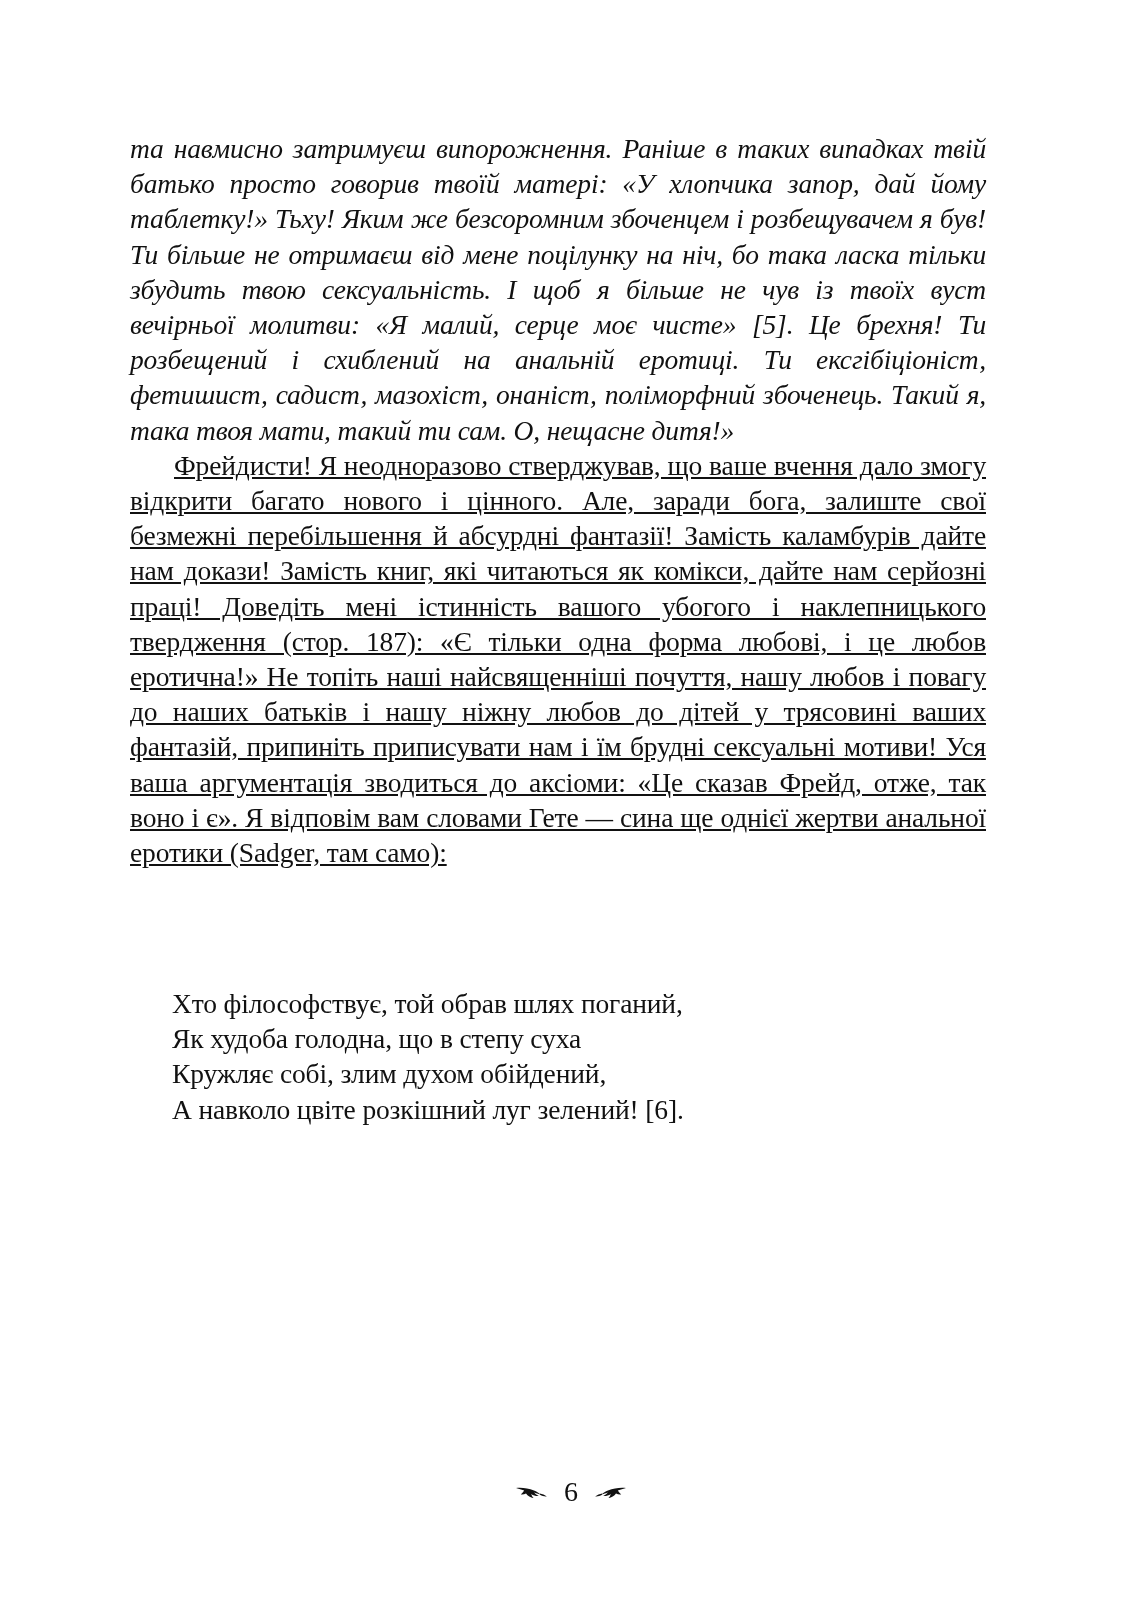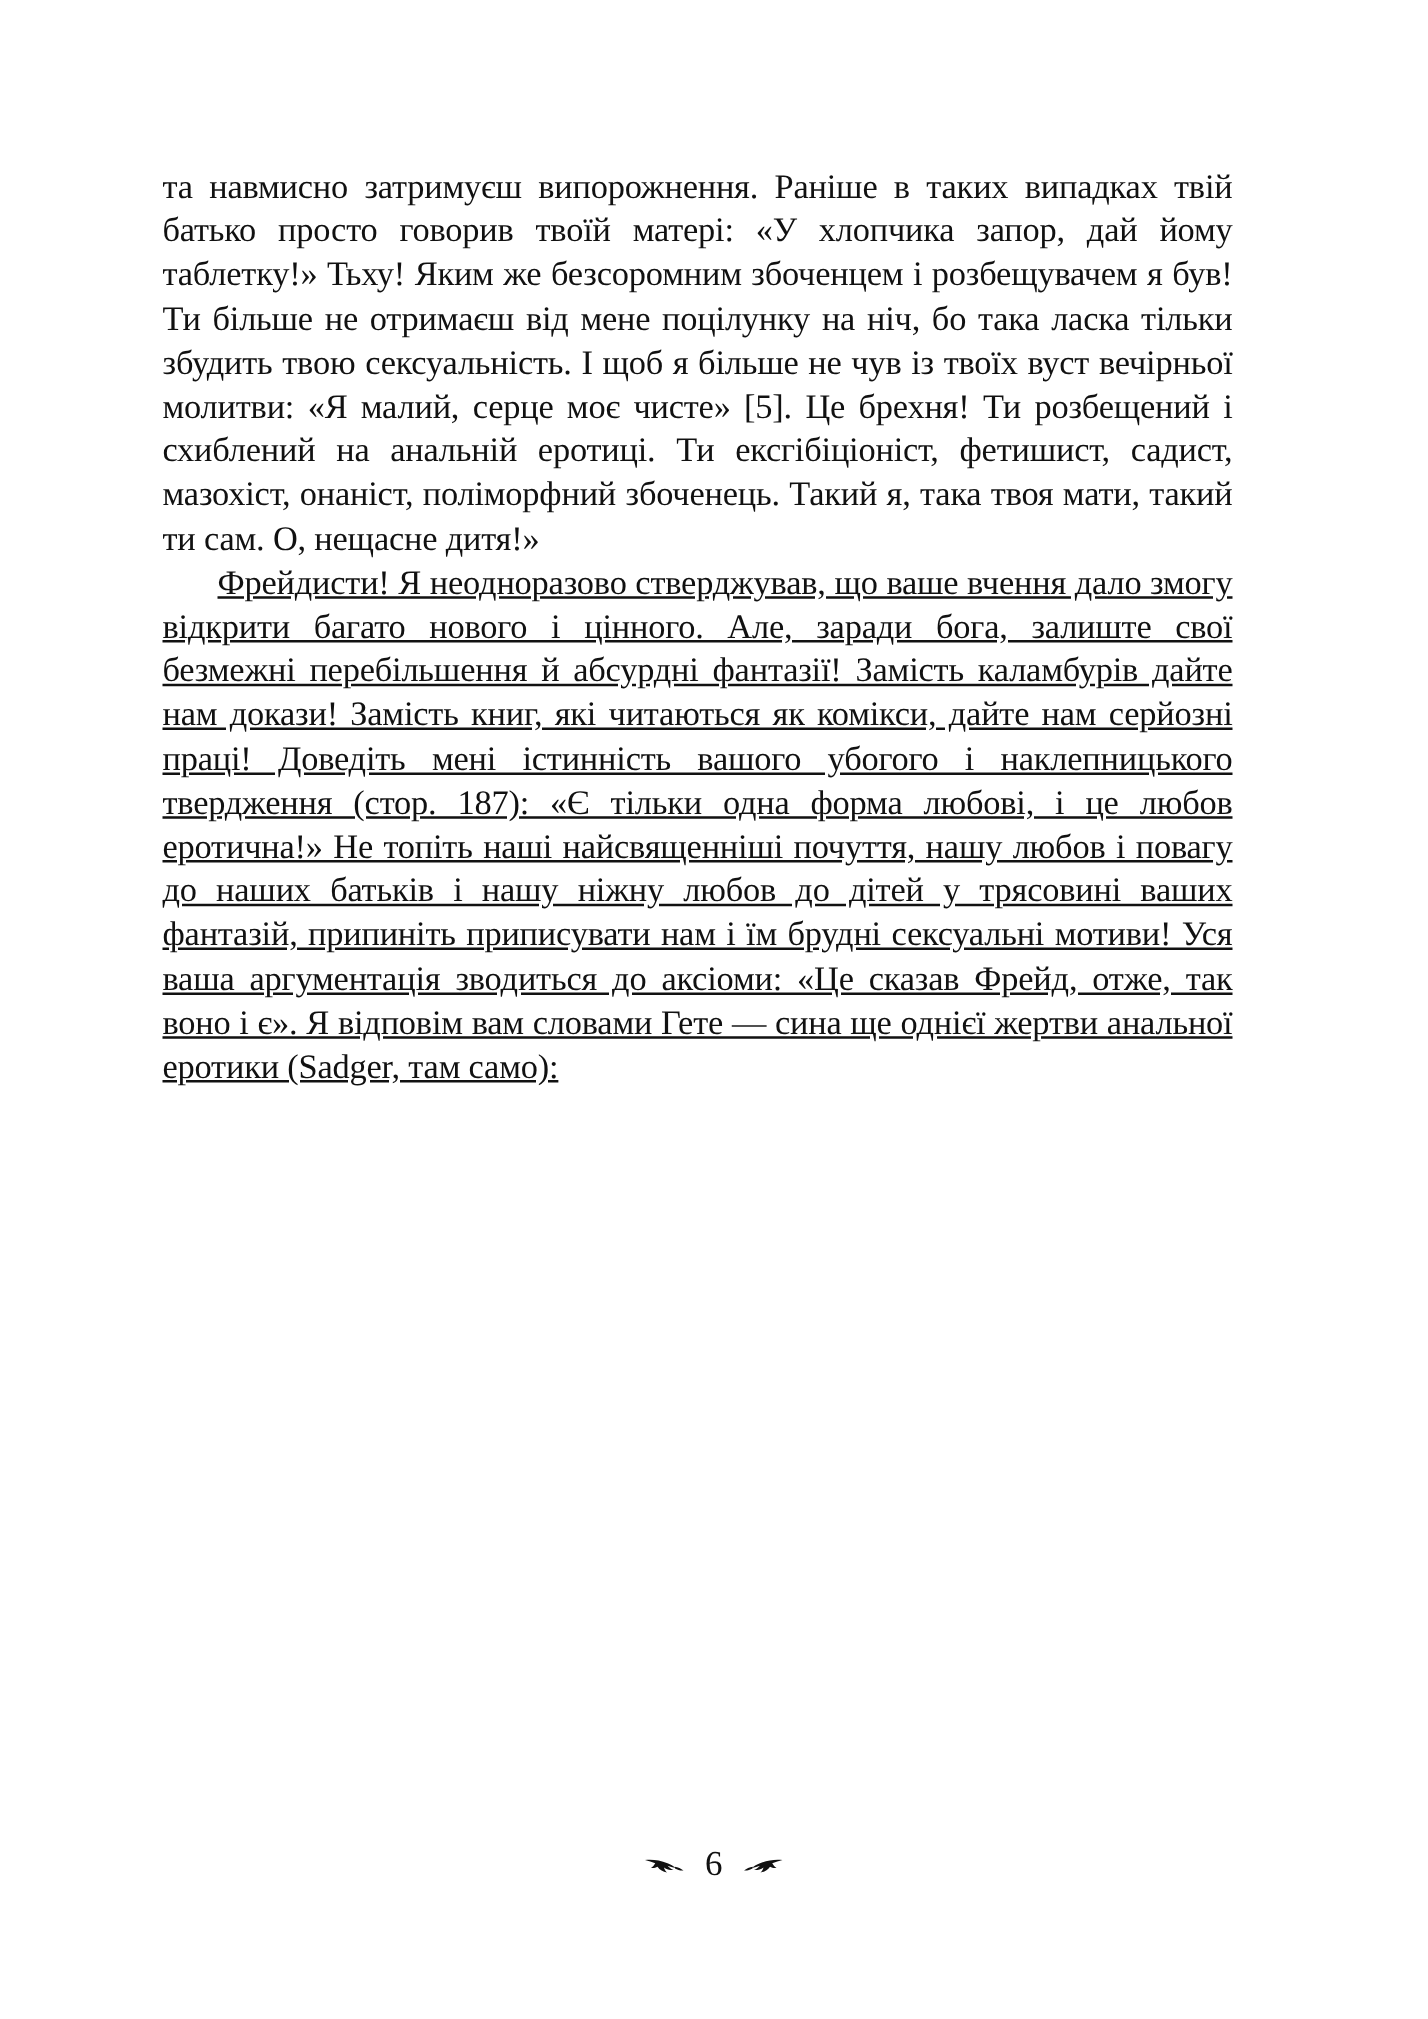--- a/index.html
+++ b/index.html
@@ -35,20 +35,21 @@
     text-align: justify;
     text-justify: inter-word;
     text-indent: 44px;
     letter-spacing: -0.15px;
     word-spacing: 0px;
     hyphens: none;
   }
 
   .body-paragraph.first {
     text-indent: 0;
+    font-style: italic;
   }
 
   .body-paragraph + .body-paragraph {
     margin-top: 0;
     text-decoration: underline;
   }
 
   
   .verse-block {
     position: absolute;
@@ -105,20 +106,26 @@
 </head>
 <body>
 
 <div class="page">
 
   <div class="text-column">
     <p class="body-paragraph first">та навмисно затримуєш випорожнення. Раніше в таких випадках твій батько просто говорив твоїй матері: «У хлопчика запор, дай йому таблетку!» Тьху! Яким же безсоромним збоченцем і розбещувачем я був! Ти більше не отримаєш від мене поцілунку на ніч, бо така ласка тільки збудить твою сексуальність. І щоб я більше не чув із твоїх вуст вечірньої молитви: «Я малий, серце моє чисте» [5]. Це брехня! Ти розбещений і схиблений на анальній еротиці. Ти ексгібіціоніст, фетишист, садист, мазохіст, онаніст, поліморфний збоченець. Такий я, така твоя мати, такий ти сам. О, нещасне дитя!»</p>
     <p class="body-paragraph">Фрейдисти! Я неодноразово стверджував, що ваше вчення дало змогу відкрити багато нового і цінного. Але, заради бога, залиште свої безмежні перебільшення й абсурдні фантазії! Замість каламбурів дайте нам докази! Замість книг, які читаються як комікси, дайте нам серйозні праці! Доведіть мені істинність вашого убогого і наклепницького твердження (стор. 187): «Є тільки одна форма любові, і це любов еротична!» Не топіть наші найсвященніші почуття, нашу любов і повагу до наших батьків і нашу ніжну любов до дітей у трясовині ваших фантазій, припиніть приписувати нам і їм брудні сексуальні мотиви! Уся ваша аргументація зводиться до аксіоми: «Це сказав Фрейд, отже, так воно і є». Я відповім вам словами Гете — сина ще однієї жертви анальної еротики (Sadger, там само):</p>
   </div>
 
+  <div class="verse-block">
+    <p class="verse-line">Хто філософствує, той обрав шлях поганий,</p>
+    <p class="verse-line">Як худоба голодна, що в степу суха</p>
+    <p class="verse-line">Кружляє собі, злим духом обійдений,</p>
+    <p class="verse-line">А навколо цвіте розкішний луг зелений! [6].</p>
+  </div>
 
   <div class="page-footer">
     <span class="ornament left">
       <svg viewBox="0 0 34 20" xmlns="http://www.w3.org/2000/svg" aria-hidden="true">
         <path d="M1 6 C7 5.4, 13 6.2, 19 8.6 C21.6 9.6, 23.6 10.8, 25.4 12.4 C23.2 12.0, 21.0 11.4, 19.0 10.6 C20.4 12.0, 22.0 13.2, 23.8 14.0 C21.0 14.2, 18.4 13.4, 16.2 11.9 C16.6 13.4, 17.4 14.8, 18.6 16.0 C15.4 15.6, 12.8 13.9, 11.0 11.4 C9.4 12.3, 7.6 12.7, 5.8 12.4 C7.2 11.3, 8.4 10.0, 9.2 8.5 C6.6 7.6, 3.8 6.9, 1 6 Z" fill="#111111"></path>
         <path d="M24.8 11.4 C27.4 11.8, 29.8 12.8, 31.8 14.4 C29.4 14.6, 27.0 14.0, 25.0 12.8 Z" fill="#111111"></path>
       </svg>
     </span>
     <span class="folio-number">6</span>
     <span class="ornament right">

